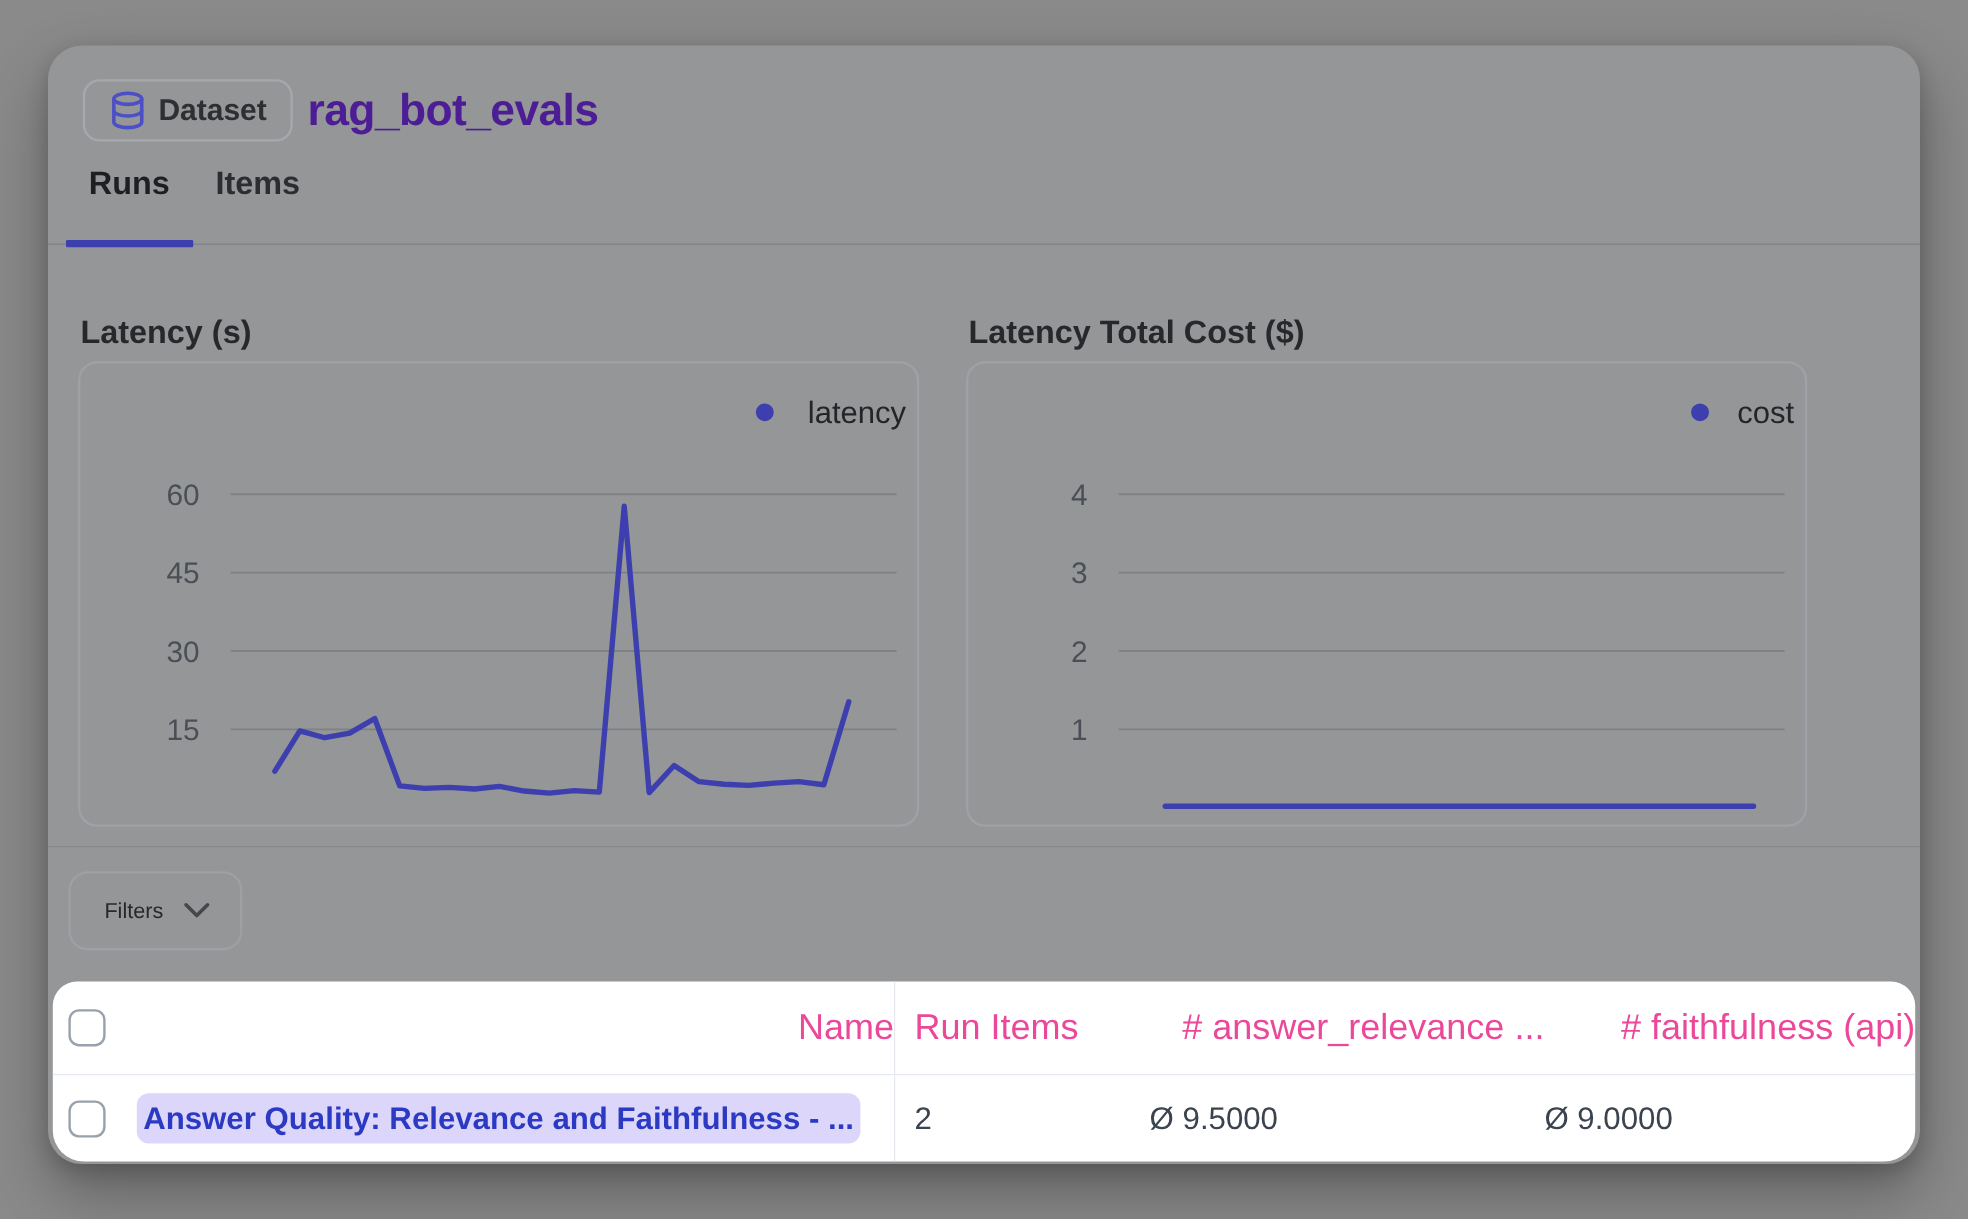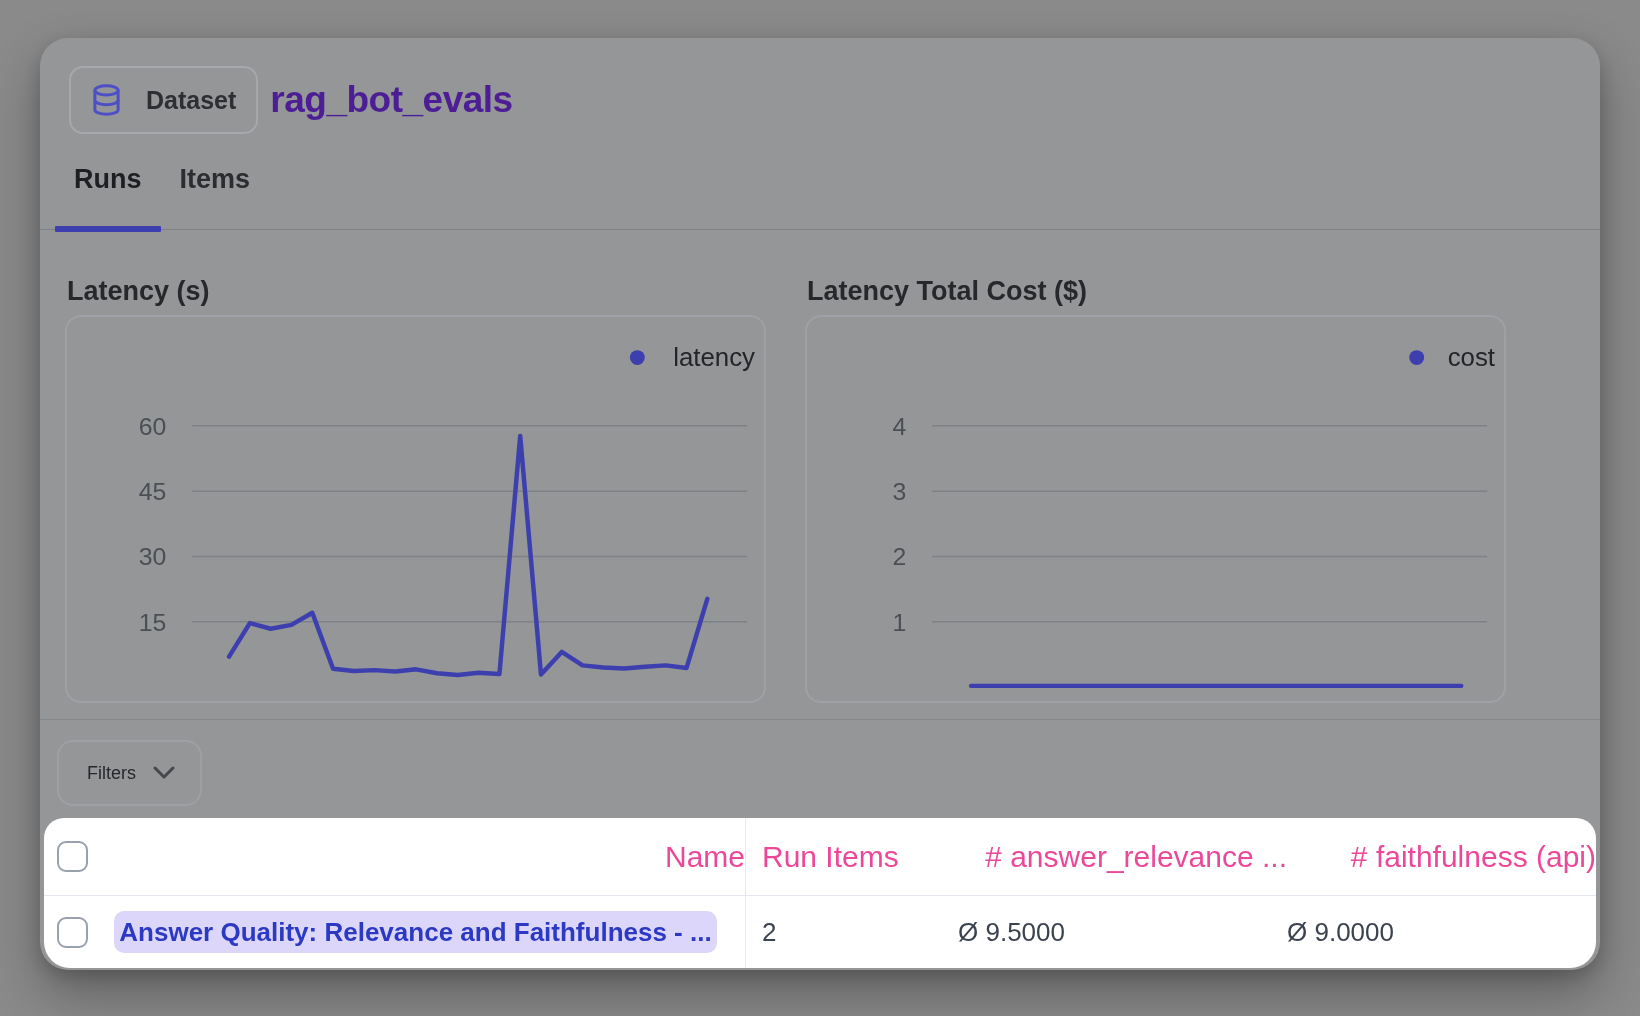--- a/index.html
+++ b/index.html
@@ -8,34 +8,34 @@
     background:#8a8a8a;
     font-family:"Liberation Sans","DejaVu Sans",sans-serif;
   }
   .card{
     position:absolute;left:40px;top:38px;width:1560px;height:932px;
     background:#949698;border-radius:28px;
     box-shadow:0 24px 52px rgba(0,0,0,.30),0 6px 16px rgba(0,0,0,.16);
   }
   
   .card-header{display:flex;align-items:center;gap:12px;padding:28px 29px 0;}
-  .badge{display:inline-flex;align-items:center;gap:24px;height:68px;padding:0 20px;
+  .badge{display:inline-flex;align-items:center;gap:10px;height:52px;padding:0 20px;
     border:2px solid #a5a8ac;border-radius:14px;box-sizing:border-box;}
   .badge-label{font-size:25px;font-weight:700;color:#2d2f32;}
   .page-title{font-size:37px;font-weight:700;color:#4c1d95;letter-spacing:-.5px;}
   
-  .tabs{margin-top:30px;padding-left:34px;border-bottom:1px solid #7d8084;display:flex;gap:38px;}
+  .tabs{margin-top:20px;padding-left:34px;border-bottom:1px solid #7d8084;display:flex;gap:38px;}
   .tab{position:relative;padding-bottom:34px;font-size:27px;font-weight:600;color:#2b2d30;cursor:pointer;}
   .tab.active{color:#1d1f22;}
   .tab.active::after{content:"";position:absolute;left:-19px;right:-19px;bottom:-3px;height:6px;
     background:#3d3fae;border-radius:1px;}
   
   .charts{display:flex;gap:39px;padding:0 25px;margin-top:46px;}
   .chart-block{width:701px;flex:0 0 auto;}
-  .chart-title{font-size:27px;font-weight:600;color:#26282b;margin:0 0 8px 2px;}
+  .chart-title{font-size:27px;font-weight:600;color:#26282b;margin:12px 0 8px 2px;}
   .chart-card{position:relative;width:701px;height:388px;border:2px solid #9ea1a5;
     border-radius:16px;box-sizing:border-box;}
   .chart-card svg{position:absolute;inset:0;width:100%;height:100%;}
   
   .filters-row{margin-top:16px;border-top:1px solid #85888c;padding:20px 0 0 17px;}
   .filters-btn{display:inline-flex;align-items:center;gap:16px;height:66px;padding:0 24px 0 28px;
     border:2px solid #9da0a4;border-radius:16px;background:transparent;cursor:pointer;
     font-family:inherit;font-size:18px;font-weight:500;color:#26282b;}
   
   .table-panel{position:absolute;left:4px;top:780px;width:1552px;height:150px;background:#ffffff;

